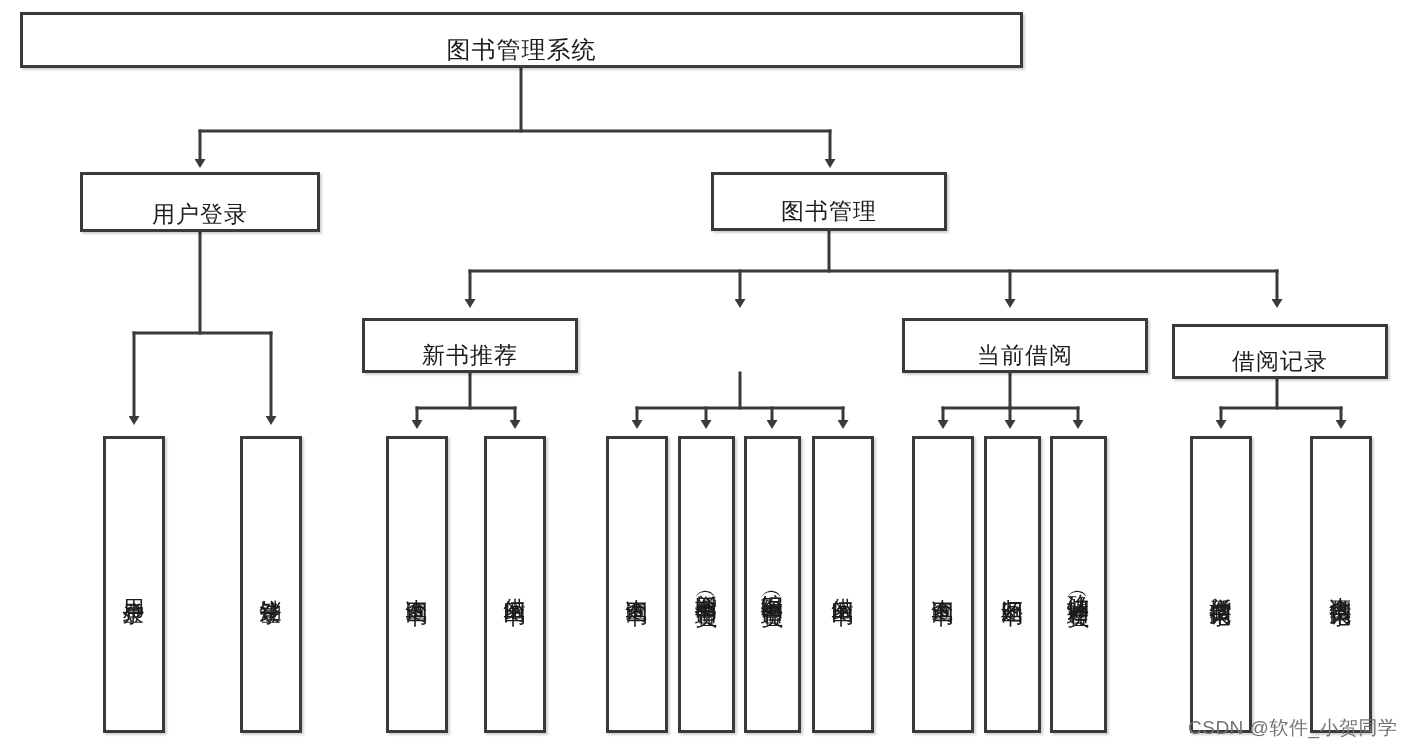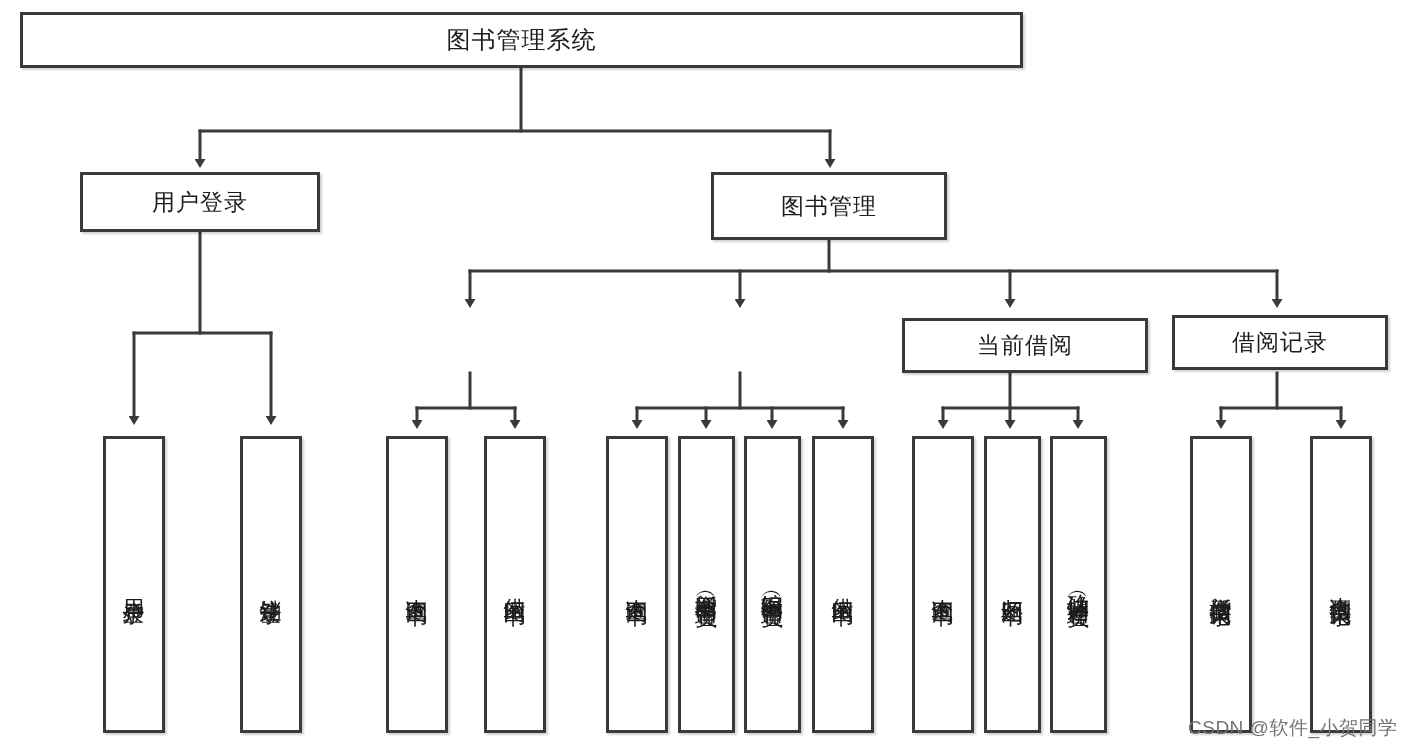--- a/index.html
+++ b/index.html
@@ -25,21 +25,21 @@
     width: 1405px;
     height: 747px;
     pointer-events: none;
   }
   .node {
     position: absolute;
     box-sizing: border-box;
     background: #ffffff;
     border: 3px solid #3a3a3a;
     display: flex;
-    align-items: center;
+    align-items: flex-end;
     justify-content: center;
     text-align: center;
     box-shadow: 2px 2px 2px rgba(0,0,0,0.18);
   }
   .node .label {
     font-size: 23px;
     line-height: 1.25;
     letter-spacing: 1px;
     color: #1c1c1c;
   }
@@ -121,28 +121,31 @@
     </g>
   </svg>
 
   <div class="node root" style="left:20px; top:12px; width:1003px; height:56px;">
     <span class="label">图书管理系统</span>
   </div>
 
   <div class="node" style="left:80px; top:172px; width:240px; height:60px;">
     <span class="label">用户登录</span>
   </div>
-  <div class="node" style="left:711px; top:172px; width:236px; height:68px;">
+  <div class="node" style="left:711px; top:172px; width:236px; height:59px;font-family:Liberation Mono, monospace;">
     <span class="label">图书管理</span>
   </div>
 
+  <div class="node" style="left:362px; top:318px; width:216px; height:55px;">
+    <span class="label">新书推荐</span>
+  </div>
   <div class="node" style="left:902px; top:318px; width:246px; height:55px;">
     <span class="label">当前借阅</span>
   </div>
-  <div class="node" style="left:1172px; top:315px; width:216px; height:55px;">
+  <div class="node" style="left:1172px; top:324px; width:216px; height:55px;">
     <span class="label">借阅记录</span>
   </div>
 
   <div class="node leaf" style="left:103px; top:436px; width:62px; height:297px;">
     <span class="label">用户登录</span>
   </div>
   <div class="node leaf" style="left:240px; top:436px; width:62px; height:297px;">
     <span class="label">注销登录</span>
   </div>
   <div class="node leaf" style="left:386px; top:436px; width:62px; height:297px;">

